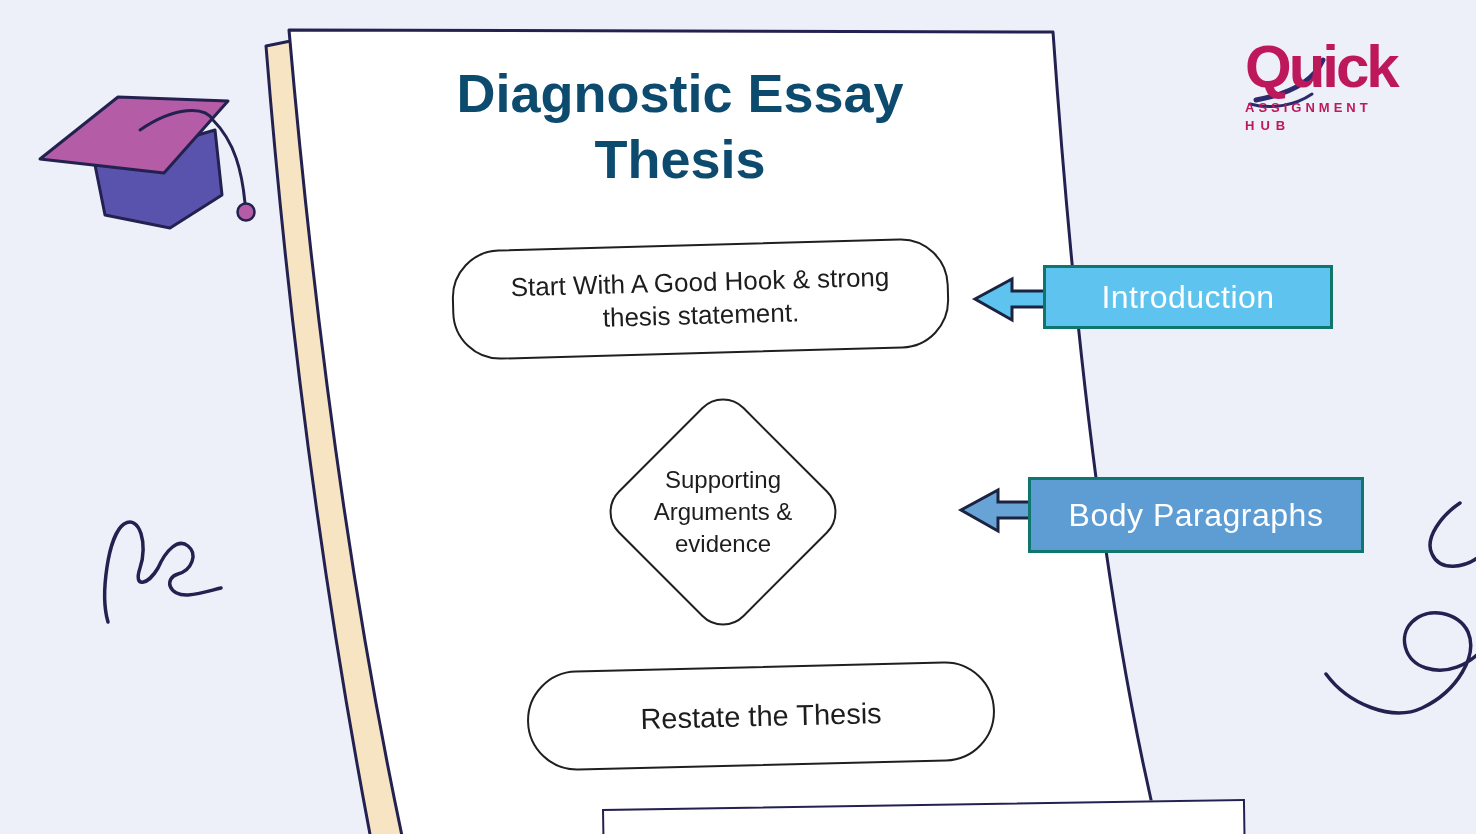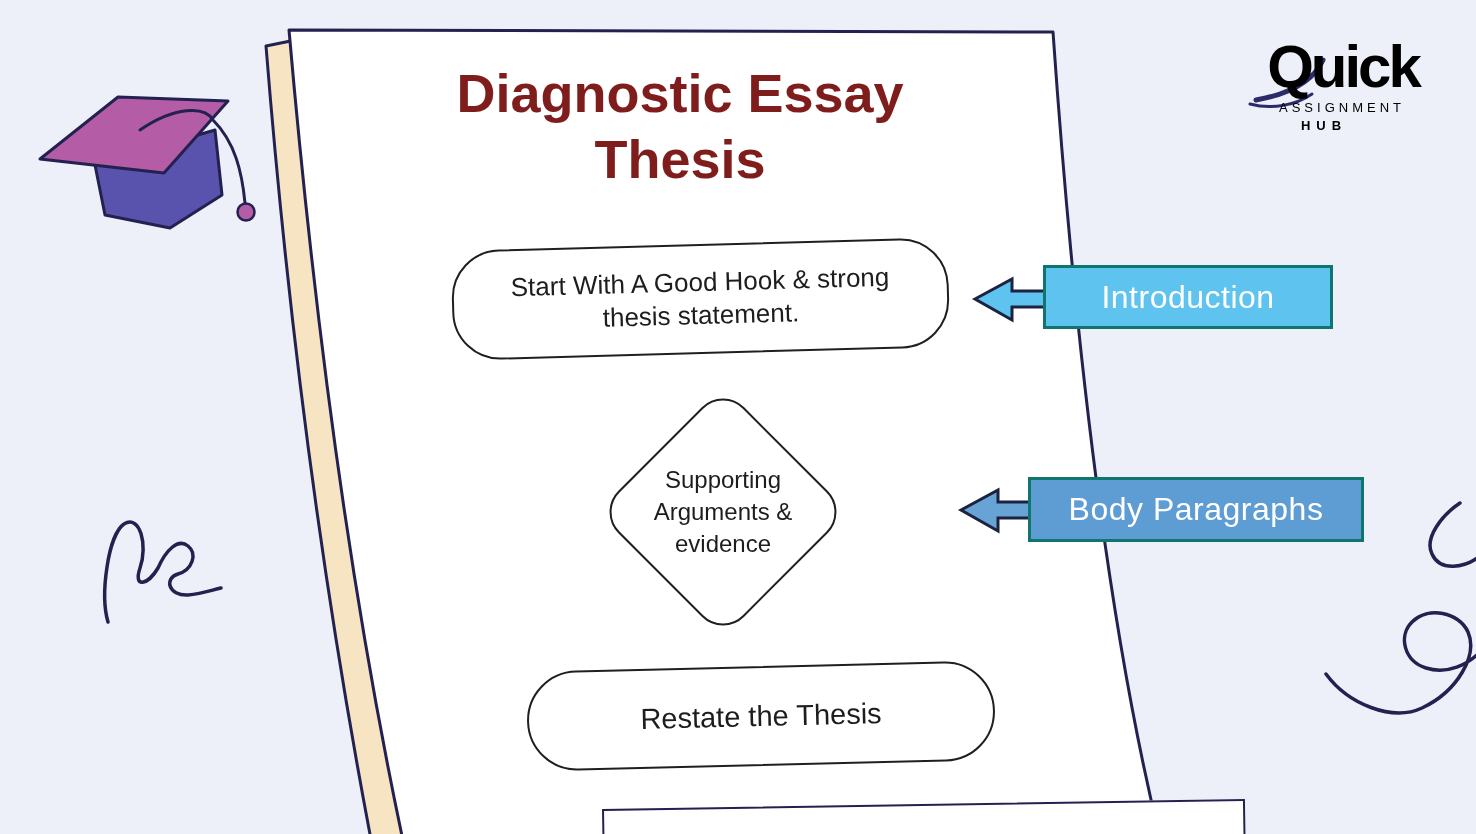--- a/index.html
+++ b/index.html
@@ -7,21 +7,21 @@
   body { font-family: "Liberation Sans", sans-serif; }
   .stage {
     position: relative; width: 1476px; height: 834px;
     background: #edf0f8; overflow: hidden;
   }
   .illustration {
     position: absolute; left: 0; top: 0; width: 1476px; height: 834px; z-index: 1;
   }
   .title {
     position: absolute; left: 340px; top: 60px; width: 680px; z-index: 2;
-    text-align: center; color: #7f1d1d; font-weight: 700;
+    text-align: center; color: #0c4a6e; font-weight: 700;
     font-size: 54px; line-height: 66px; letter-spacing: 0px;
   }
   .flow-box {
     position: absolute; z-index: 2; background: #ffffff;
     border: 2.5px solid #1f1f1f; display: flex; align-items: center; justify-content: center;
     text-align: center; color: #1d1d1d;
   }
   .box-hook {
     left: 452px; top: 244px; width: 497px; height: 110px;
     border-radius: 48px; transform: rotate(-1.6deg);
@@ -49,35 +49,35 @@
   }
   .callout {
     position: absolute; z-index: 3; display: flex; align-items: center; justify-content: center;
     color: #ffffff; border: 3px solid #0f766e; letter-spacing: 0.5px;
   }
   .callout-intro {
     left: 1043px; top: 265px; width: 290px; height: 64px;
     background: #5ec4ef; font-size: 32px;
   }
   .callout-body {
-    left: 1028px; top: 477px; width: 336px; height: 65px;
+    left: 1028px; top: 477px; width: 336px; height: 76px;
     background: #5e9cd4; font-size: 32px;
   }
   .arrow-svg { position: absolute; z-index: 3; overflow: visible; }
   .arrow-intro { left: 972px; top: 276px; }
   .arrow-body  { left: 958px; top: 486px; }
   .logo {
     position: absolute; left: 1245px; top: 36px; width: 196px; z-index: 2;
-    color: #000000; text-align: center;
+    color: #be185d; text-align: left;
   }
   .logo-brand {
     font-size: 60px; font-weight: 700; letter-spacing: -3px; line-height: 62px;
   }
   .logo-sub1 {
-    font-size: 13px; font-weight: 400; letter-spacing: 4px; margin-top: 2px; margin-right: 2px;
+    font-size: 13px; font-weight: 700; letter-spacing: 4px; margin-top: 2px; margin-right: 2px;
   }
   .logo-sub2 {
     font-size: 13px; font-weight: 700; letter-spacing: 6px; margin-top: 3px; margin-right: 38px;
   }
 </style>
 </head>
 <body>
 
 <div class="stage">
 

